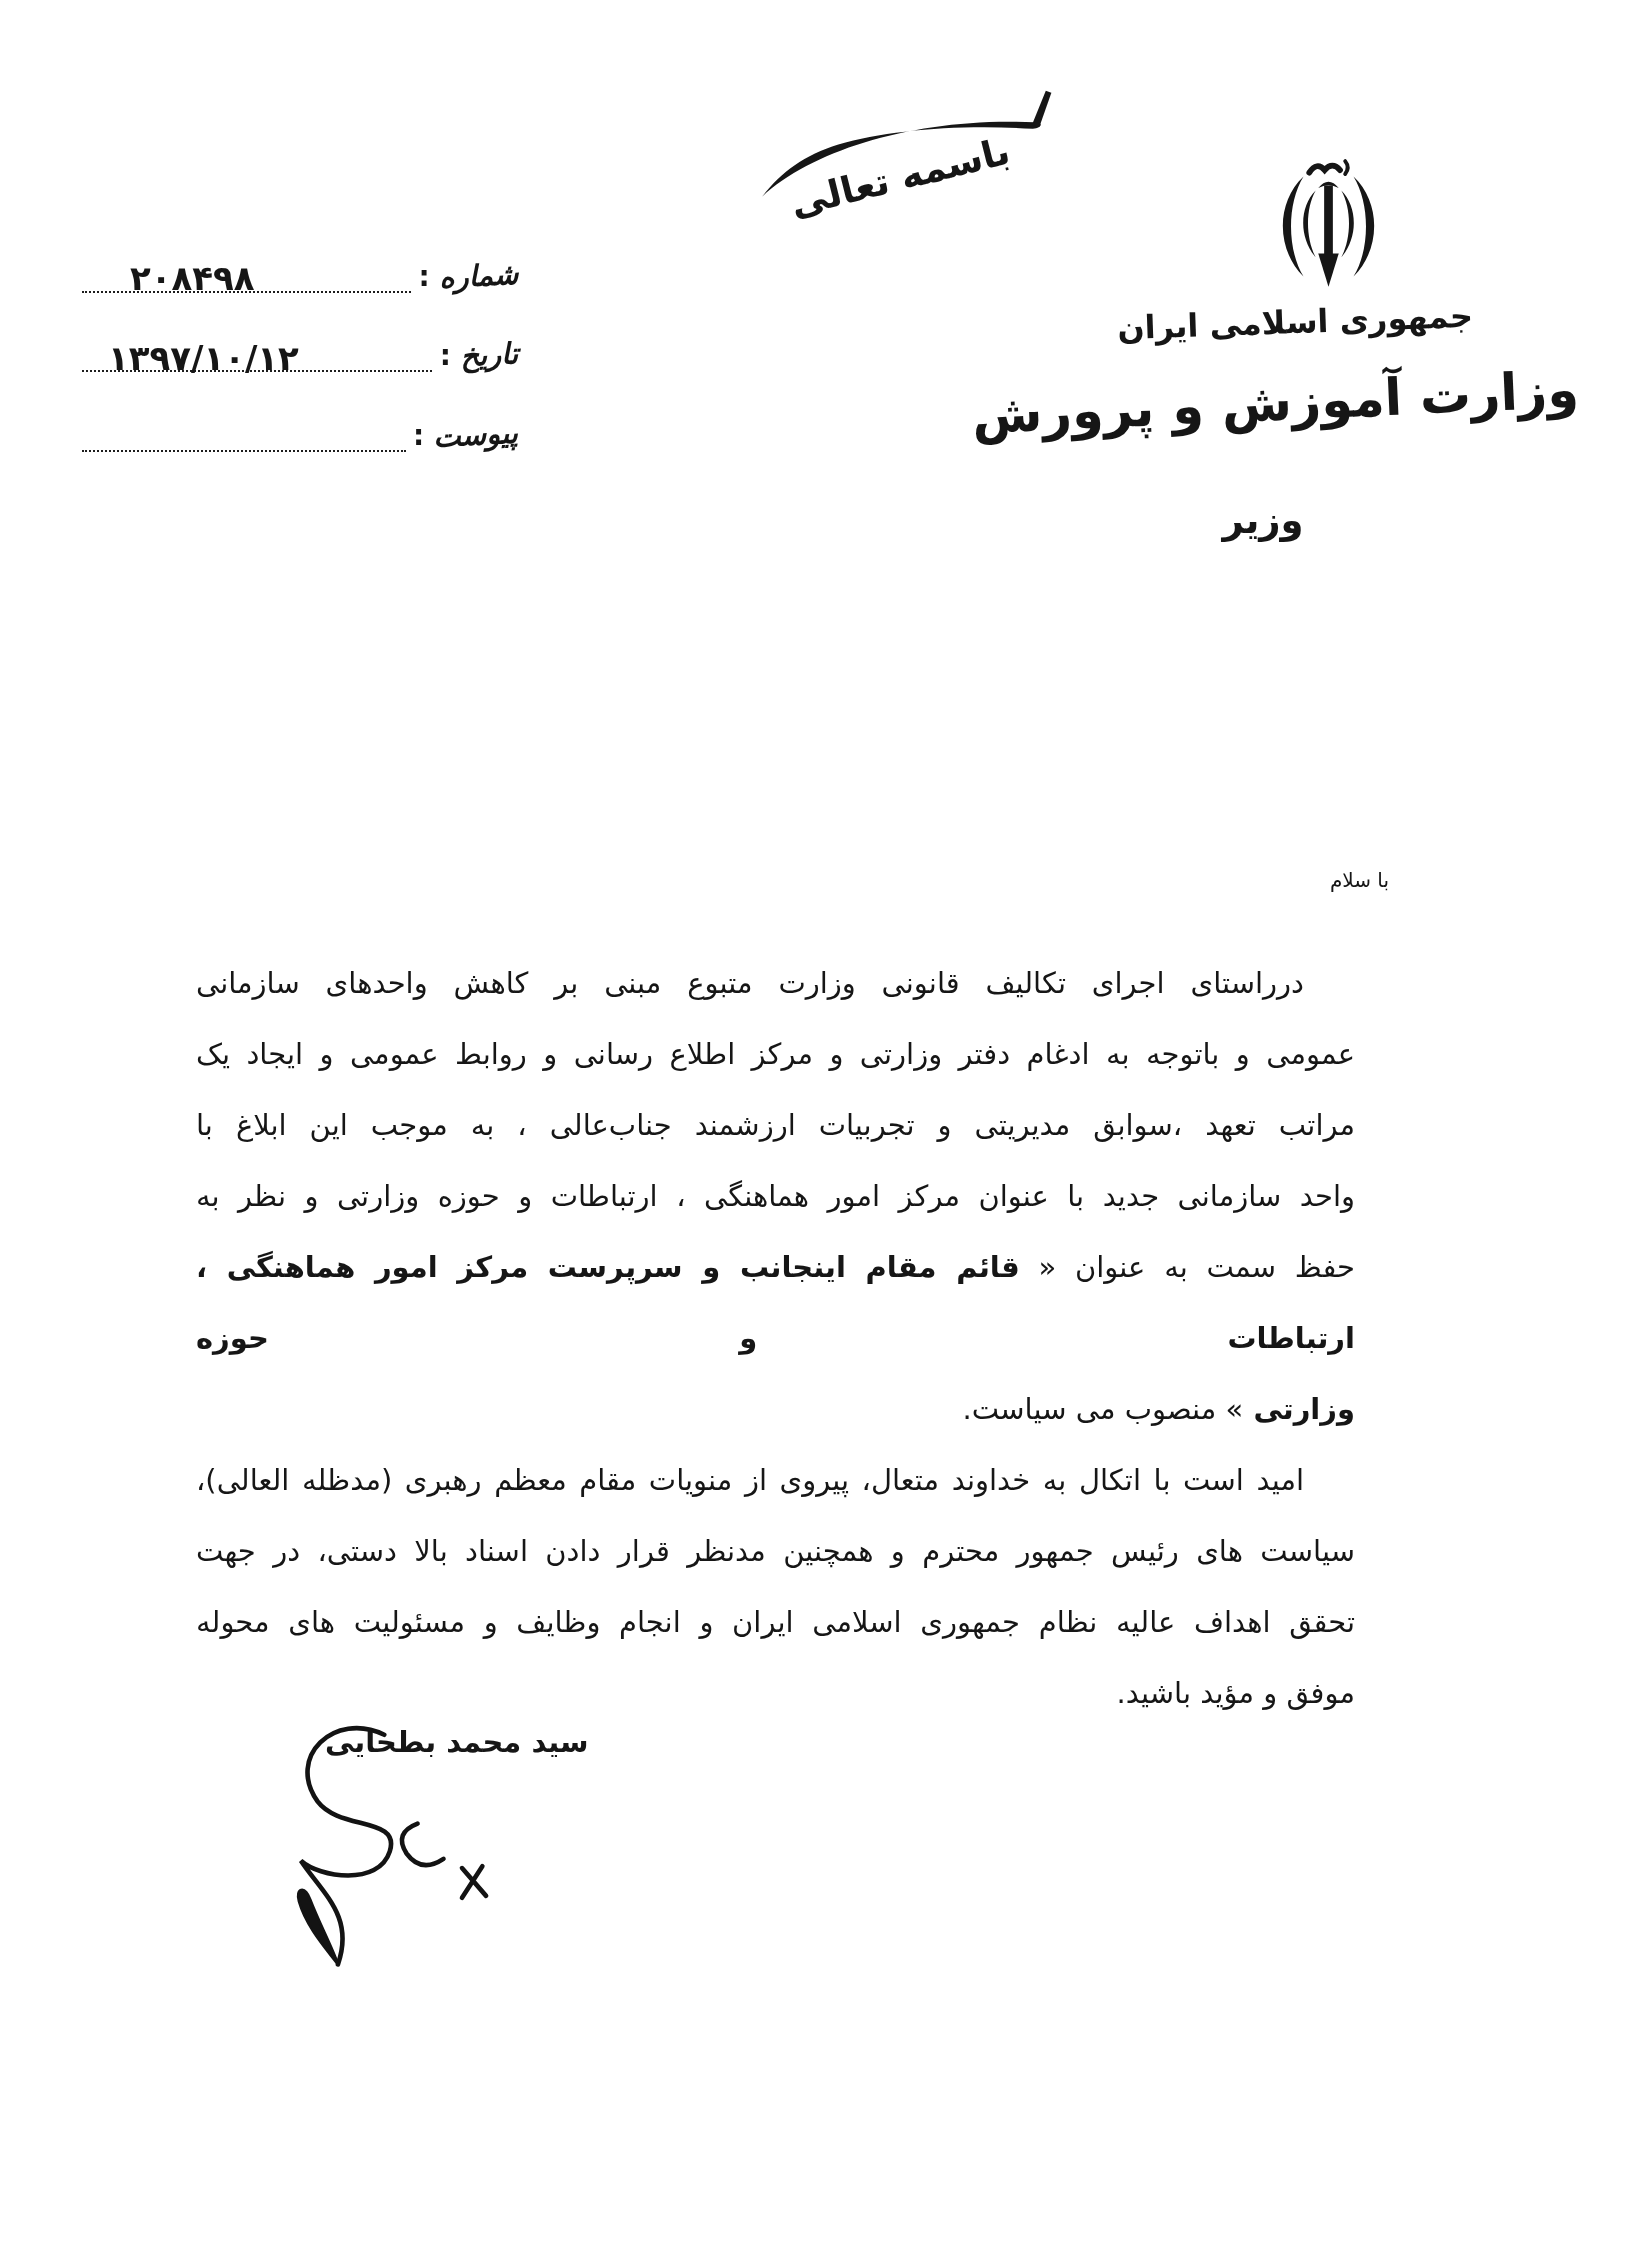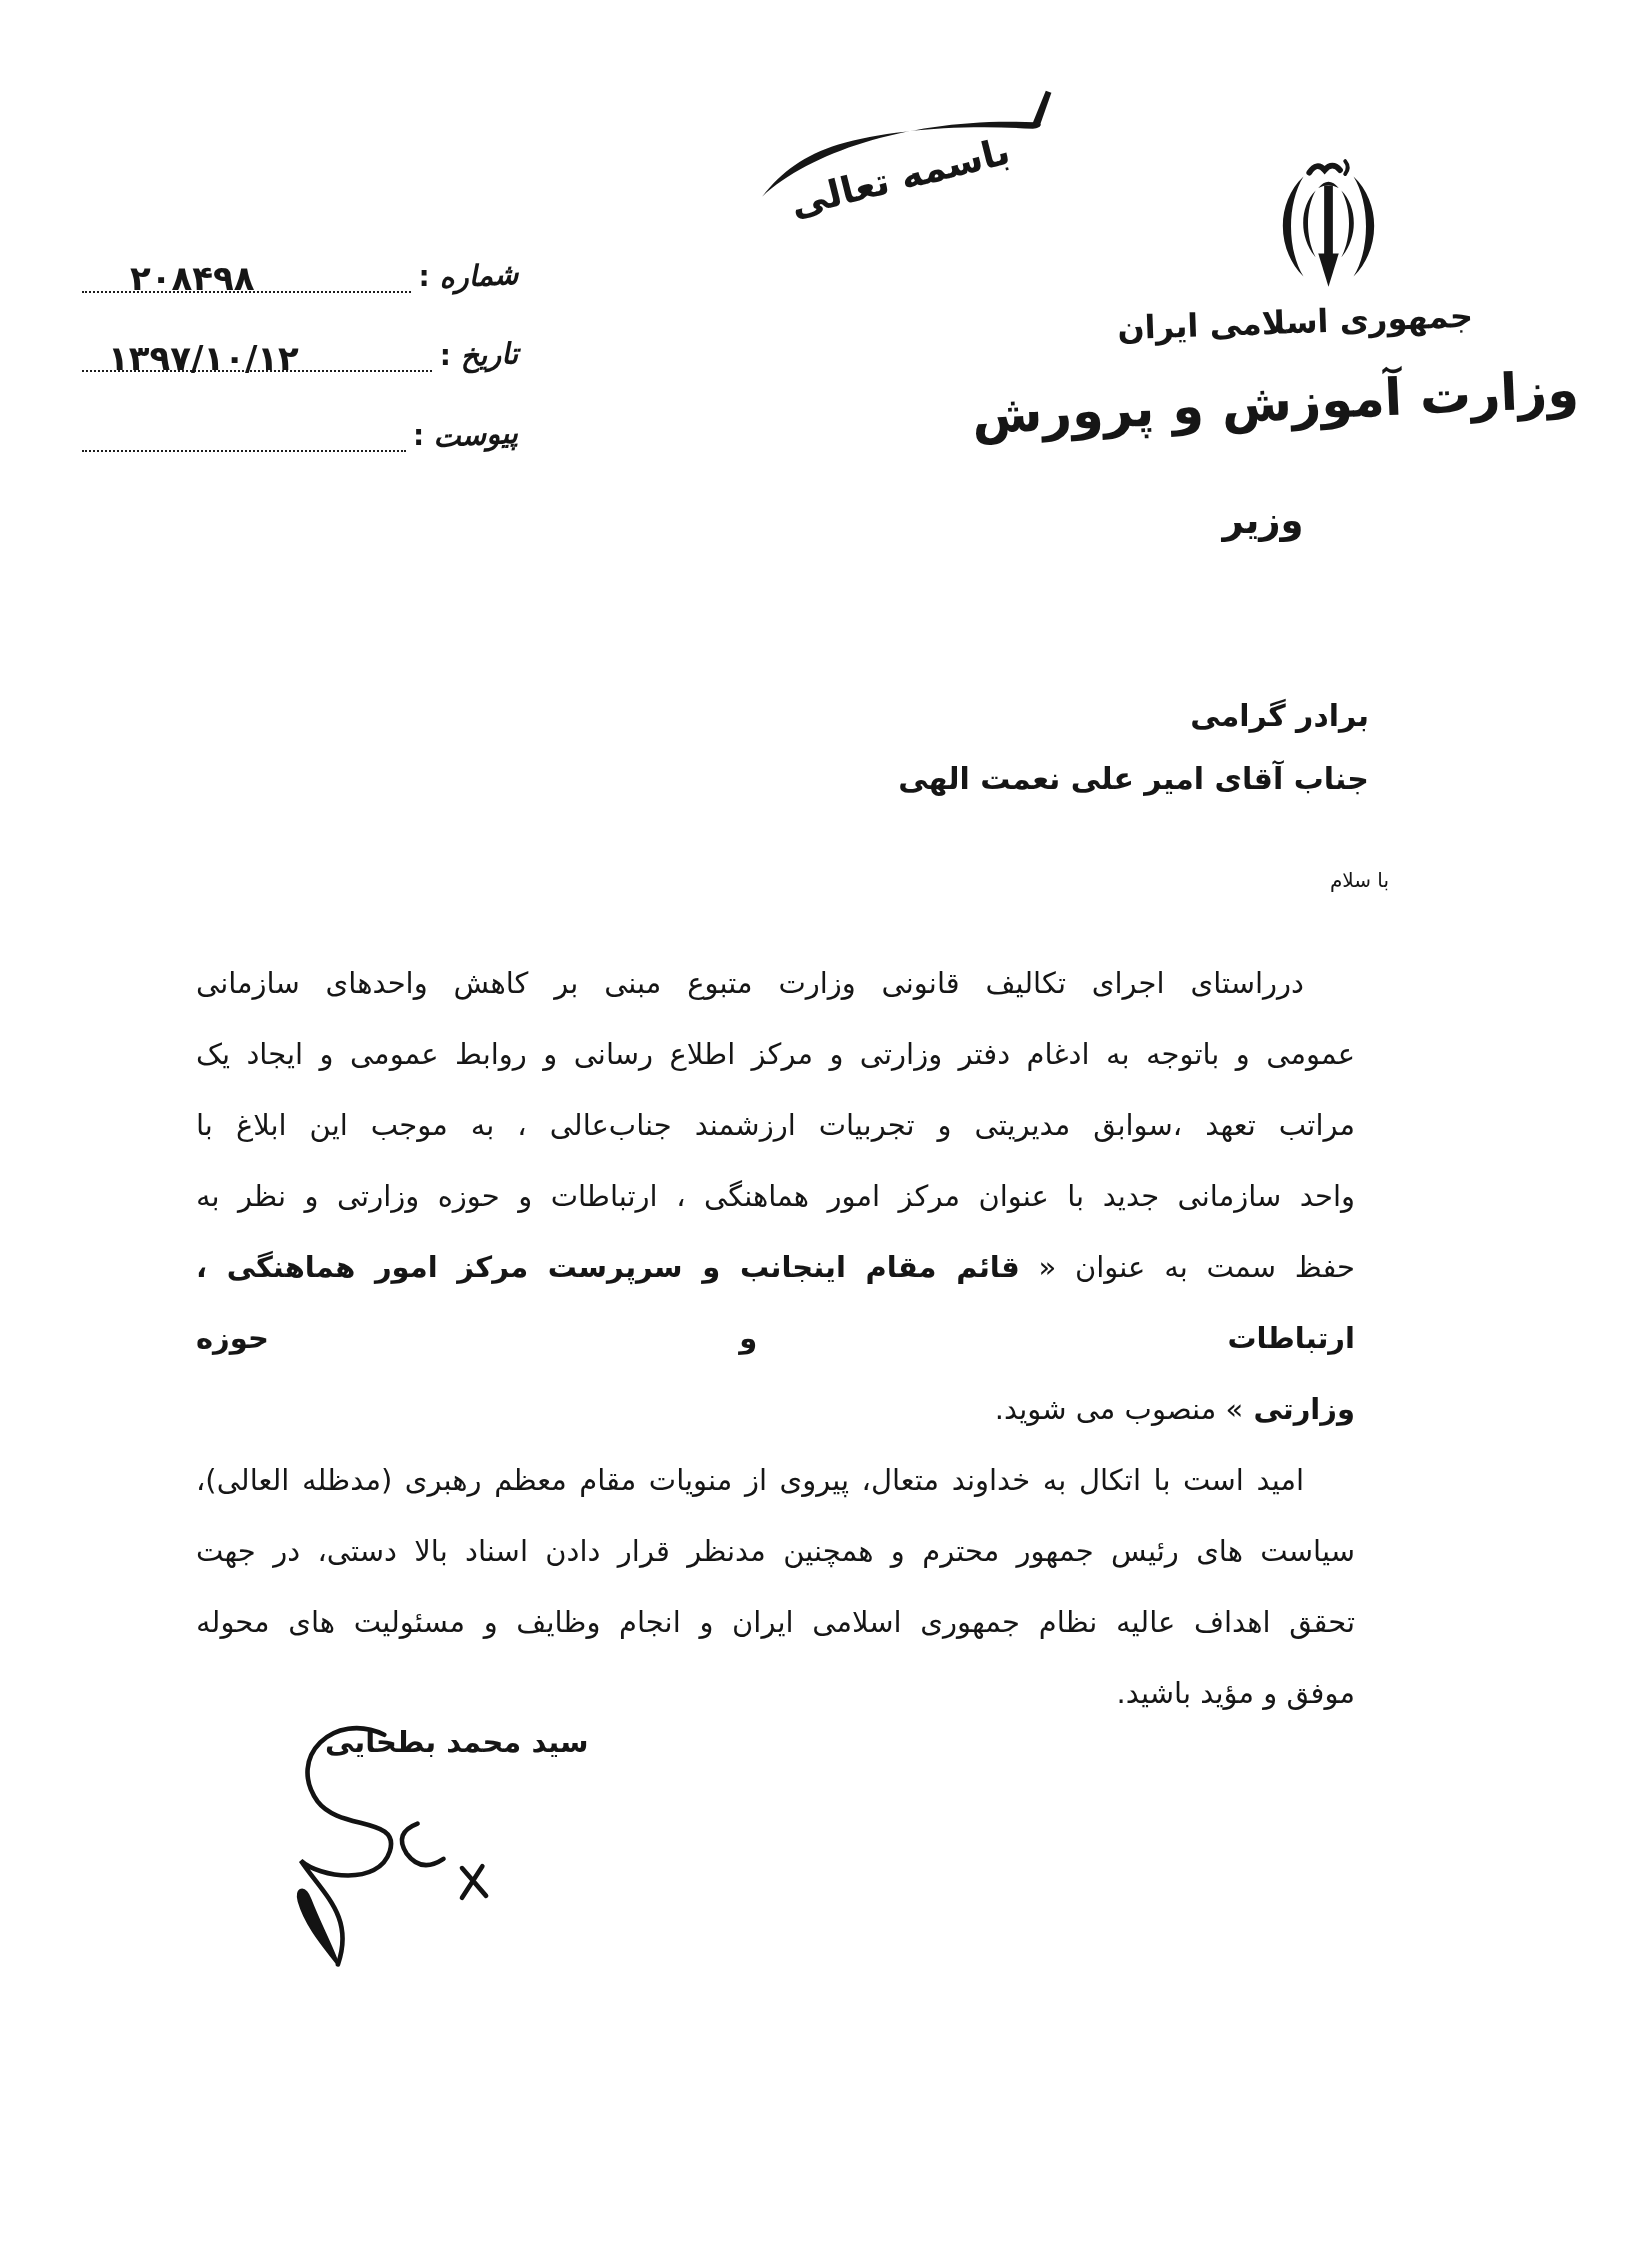--- a/index.html
+++ b/index.html
@@ -114,34 +114,30 @@
     </div>
     <div class="meta-row r3">
       <span class="meta-label">پیوست</span>
       <span class="meta-colon">:</span>
       <span class="meta-line">
         <span class="meta-value"></span>
       </span>
     </div>
   </div>
 
-  <div class="recipient">
-    <div class="line1">برادر گرامی</div>
-    <div class="line2">جناب آقای امیر علی نعمت الهی</div>
-  </div>
 
   <div class="greeting">با سلام</div>
 
   <div class="letter-body">
       <div class="body-line indent"><span>درراستای اجرای تکالیف قانونی وزارت متبوع مبنی بر کاهش واحدهای سازمانی</span></div>
       <div class="body-line"><span>عمومی و باتوجه به ادغام دفتر وزارتی و مرکز اطلاع رسانی و روابط عمومی و ایجاد یک</span></div>
       <div class="body-line"><span>مراتب تعهد ،سوابق مدیریتی و تجربیات ارزشمند جناب‌عالی ، به موجب این ابلاغ با</span></div>
       <div class="body-line"><span>واحد سازمانی جدید با عنوان مرکز امور هماهنگی ، ارتباطات و حوزه وزارتی و نظر به</span></div>
       <div class="body-line"><span>حفظ سمت به عنوان « </span><span class="b">قائم مقام اینجانب و سرپرست مرکز امور هماهنگی ، ارتباطات و حوزه</span></div>
-      <div class="body-line last"><span class="b">وزارتی </span><span>» منصوب می شوید.</span></div>
+      <div class="body-line last"><span class="b">وزارتی </span><span>» منصوب می سیاست.</span></div>
       <div class="body-line indent"><span>امید است با اتکال به خداوند متعال، پیروی از منویات مقام معظم رهبری (مدظله العالی)،</span></div>
       <div class="body-line"><span>سیاست های رئیس جمهور محترم و همچنین مدنظر قرار دادن اسناد بالا دستی، در جهت</span></div>
       <div class="body-line"><span>تحقق اهداف عالیه نظام جمهوری اسلامی ایران و انجام وظایف و مسئولیت های محوله</span></div>
       <div class="body-line last"><span>موفق و مؤید باشید.</span></div>
     </div>
 
   <div class="sig-name">سید محمد بطحایی</div>
   <svg class="sig-scribble" width="250" height="269" viewBox="0 0 270 290">
     <g fill="none" stroke="#131313" stroke-width="5" stroke-linecap="round">
       <path d="M132 20 C 78 -6 26 44 60 92 C 84 124 150 108 138 146 C 126 184 62 174 42 156 C 66 192 100 216 82 268"></path>

